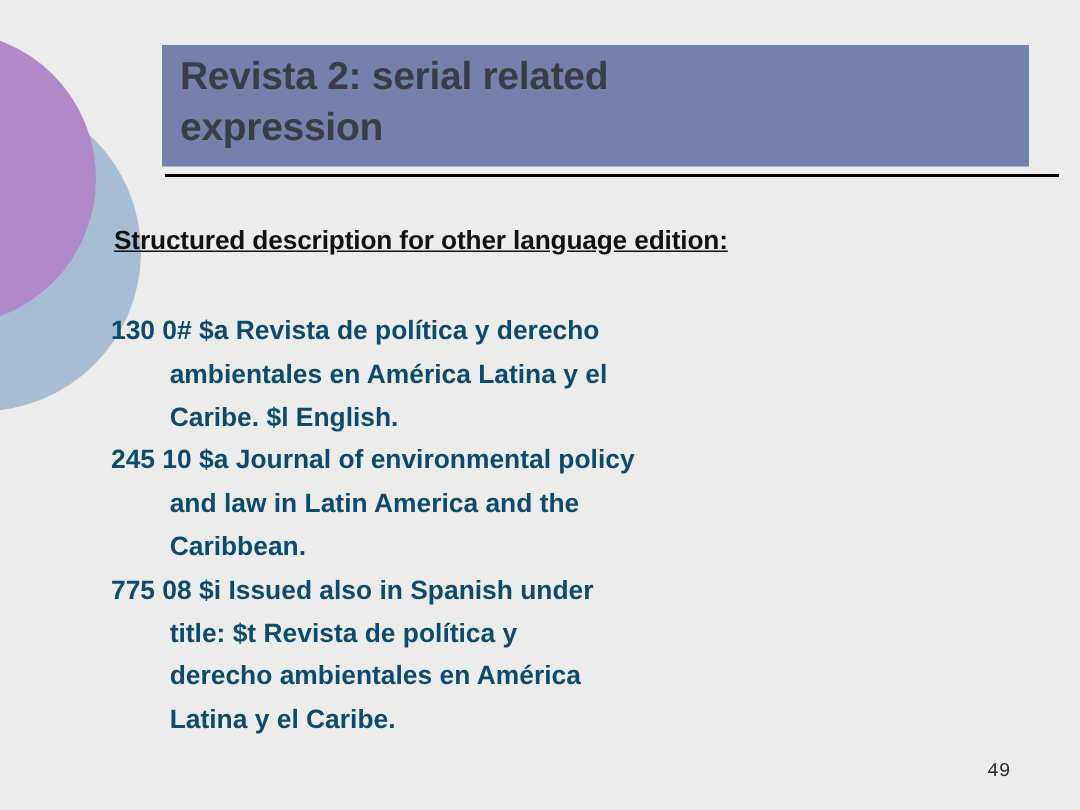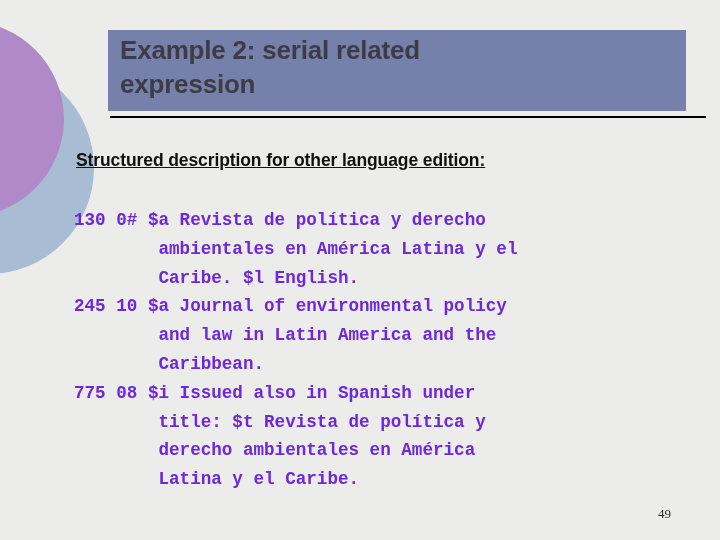--- a/index.html
+++ b/index.html
@@ -83,49 +83,49 @@
     letter-spacing: -0.1px;
     white-space: nowrap;
     text-decoration: underline;
   }
 
   
   #marc-record {
     position: absolute;
     left: 74px;
     top: 206px;
-    font-family: Liberation Mono, monospace;
+    font-family: Liberation Sans, sans-serif;
     font-size: 17.6px;
     line-height: 28.8px;
-    color: #6d28d9;
+    color: #0c4a6e;
     white-space: pre;
     font-weight: bold;
     letter-spacing: 0px;
   }
 
   
   #page-number {
     position: absolute;
     left: 658px;
     top: 506px;
     font-size: 13px;
     color: #2b2b2b;
-    font-family: Liberation Serif, serif;
+    font-family: Liberation Mono, monospace;
   }
 </style>
 </head>
 <body>
 
 <div id="slide">
 
   <div class="deco-circle" id="circle-blue"></div>
   <div class="deco-circle" id="circle-purple"></div>
 
   <div id="title-banner">
-    <div id="title-text">Example 2:  serial related
+    <div id="title-text">Revista 2:  serial related
 expression</div>
   </div>
 
   <div id="title-rule"></div>
 
   <div id="intro-line">Structured description for other language edition:</div>
 
   <div id="marc-record">130 0# $a Revista de política y derecho
         ambientales en América Latina y el
         Caribe. $l English.

